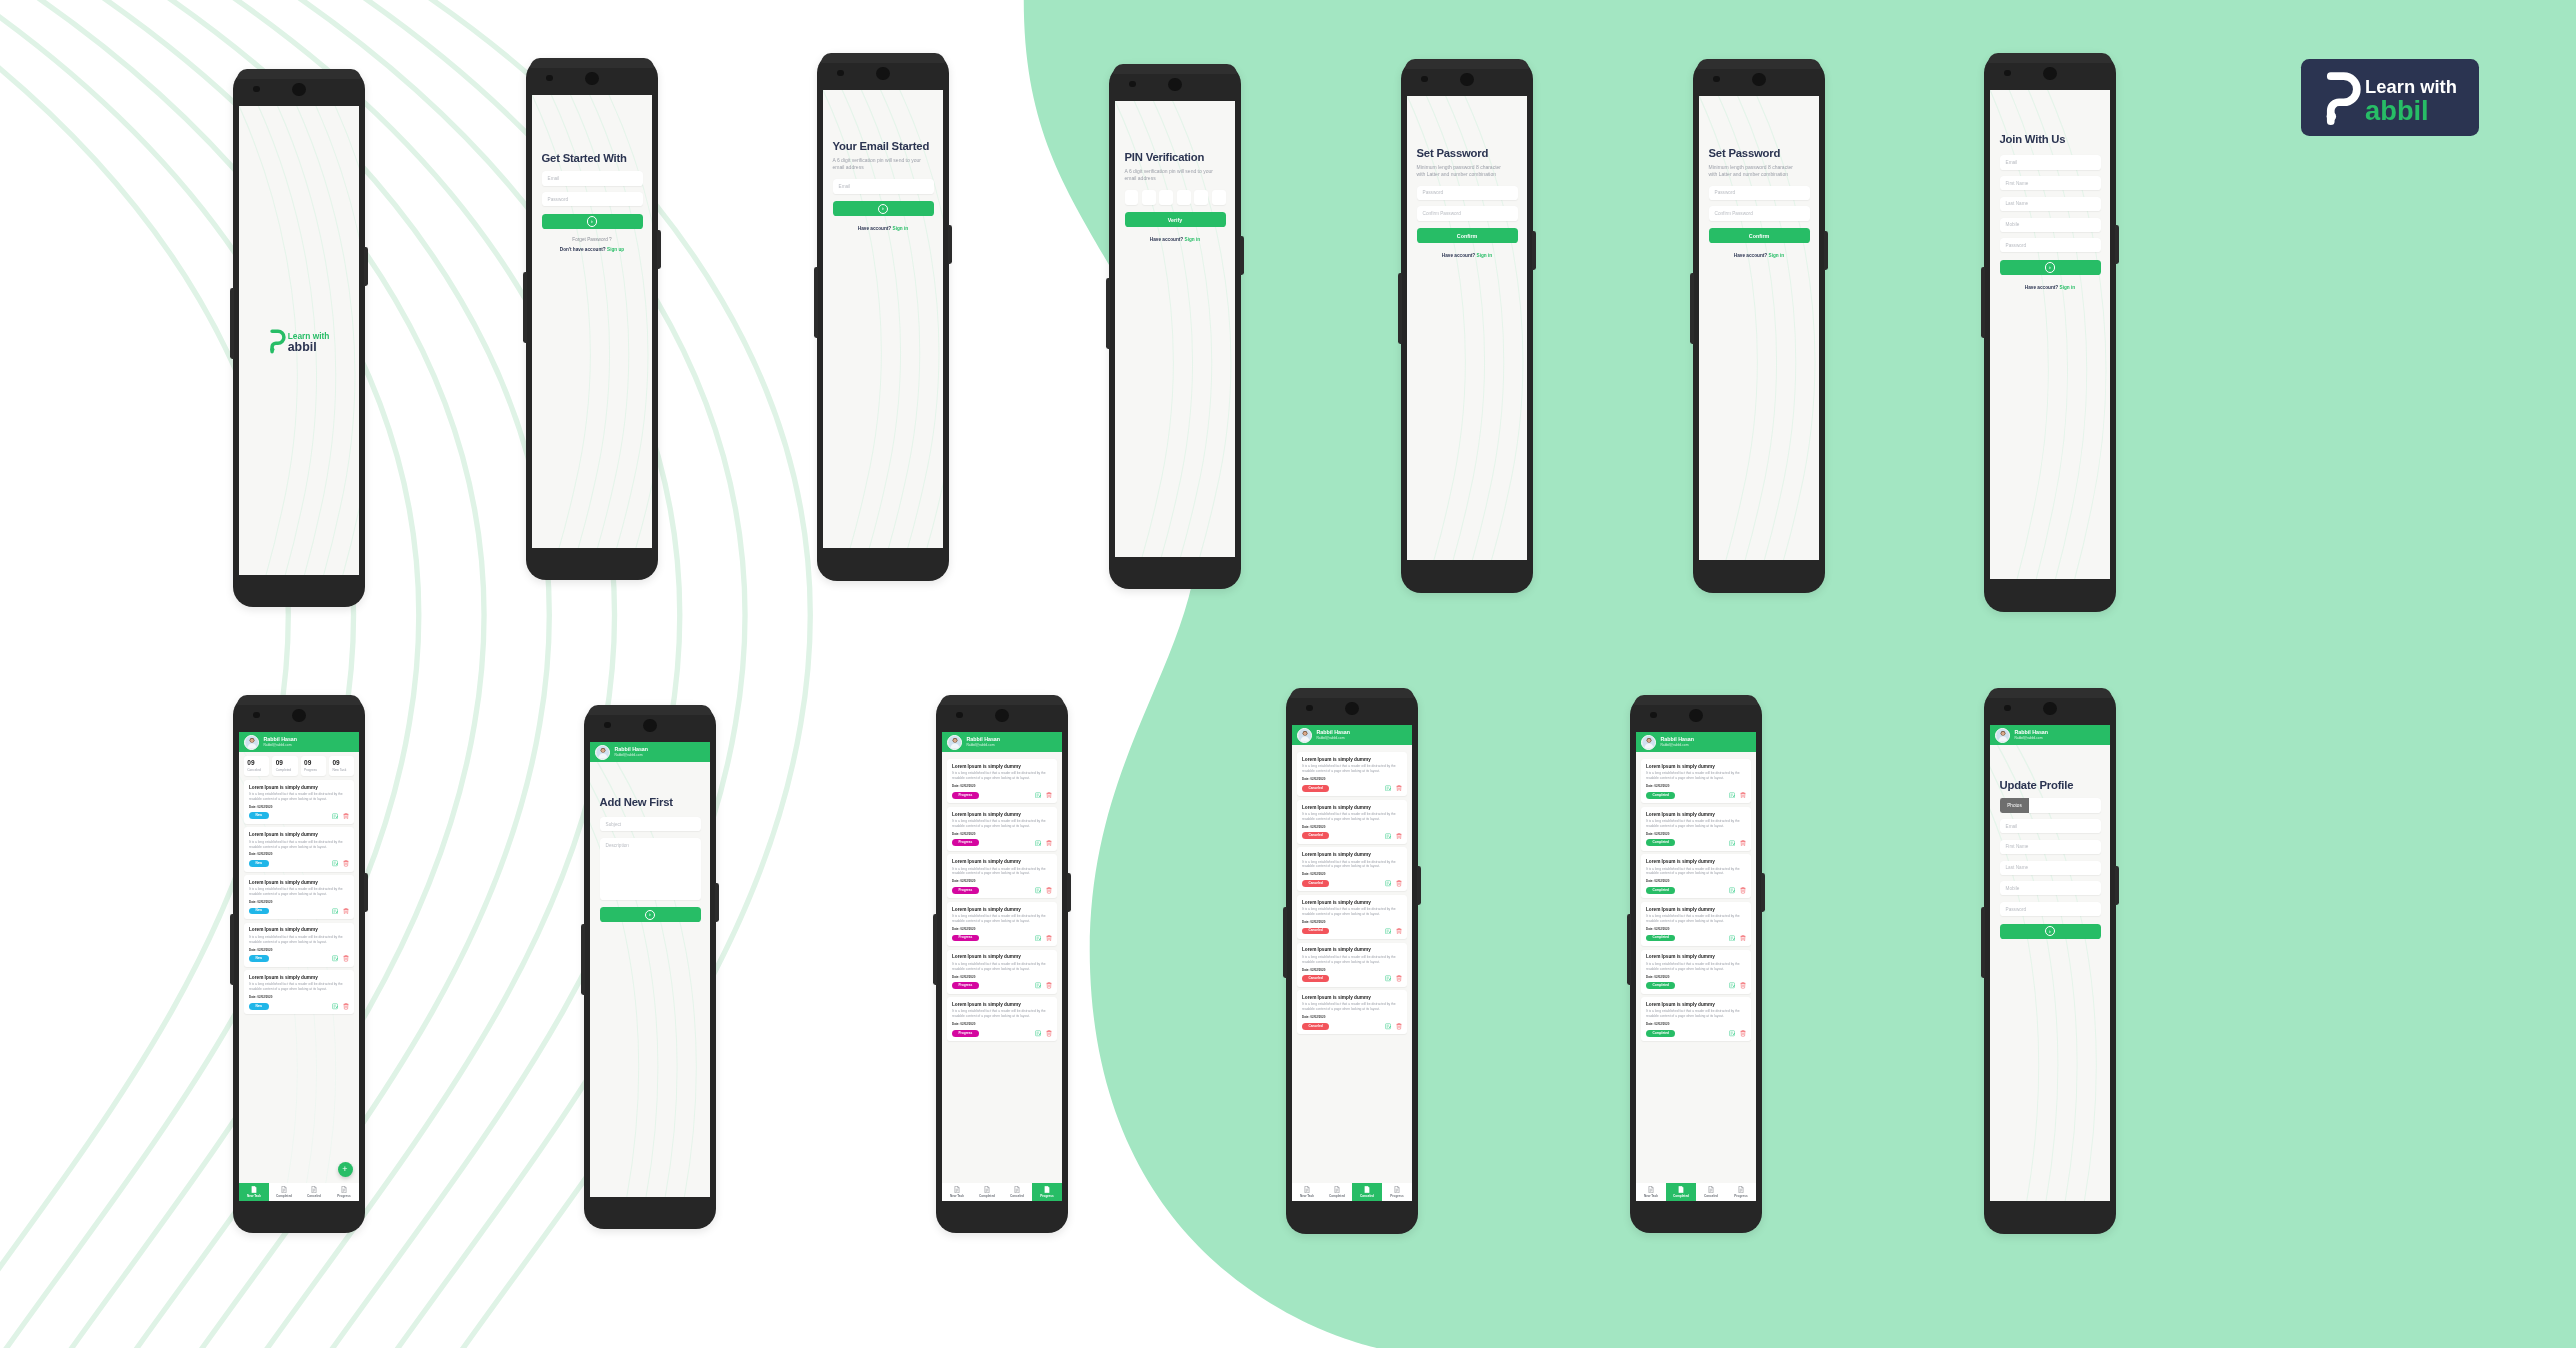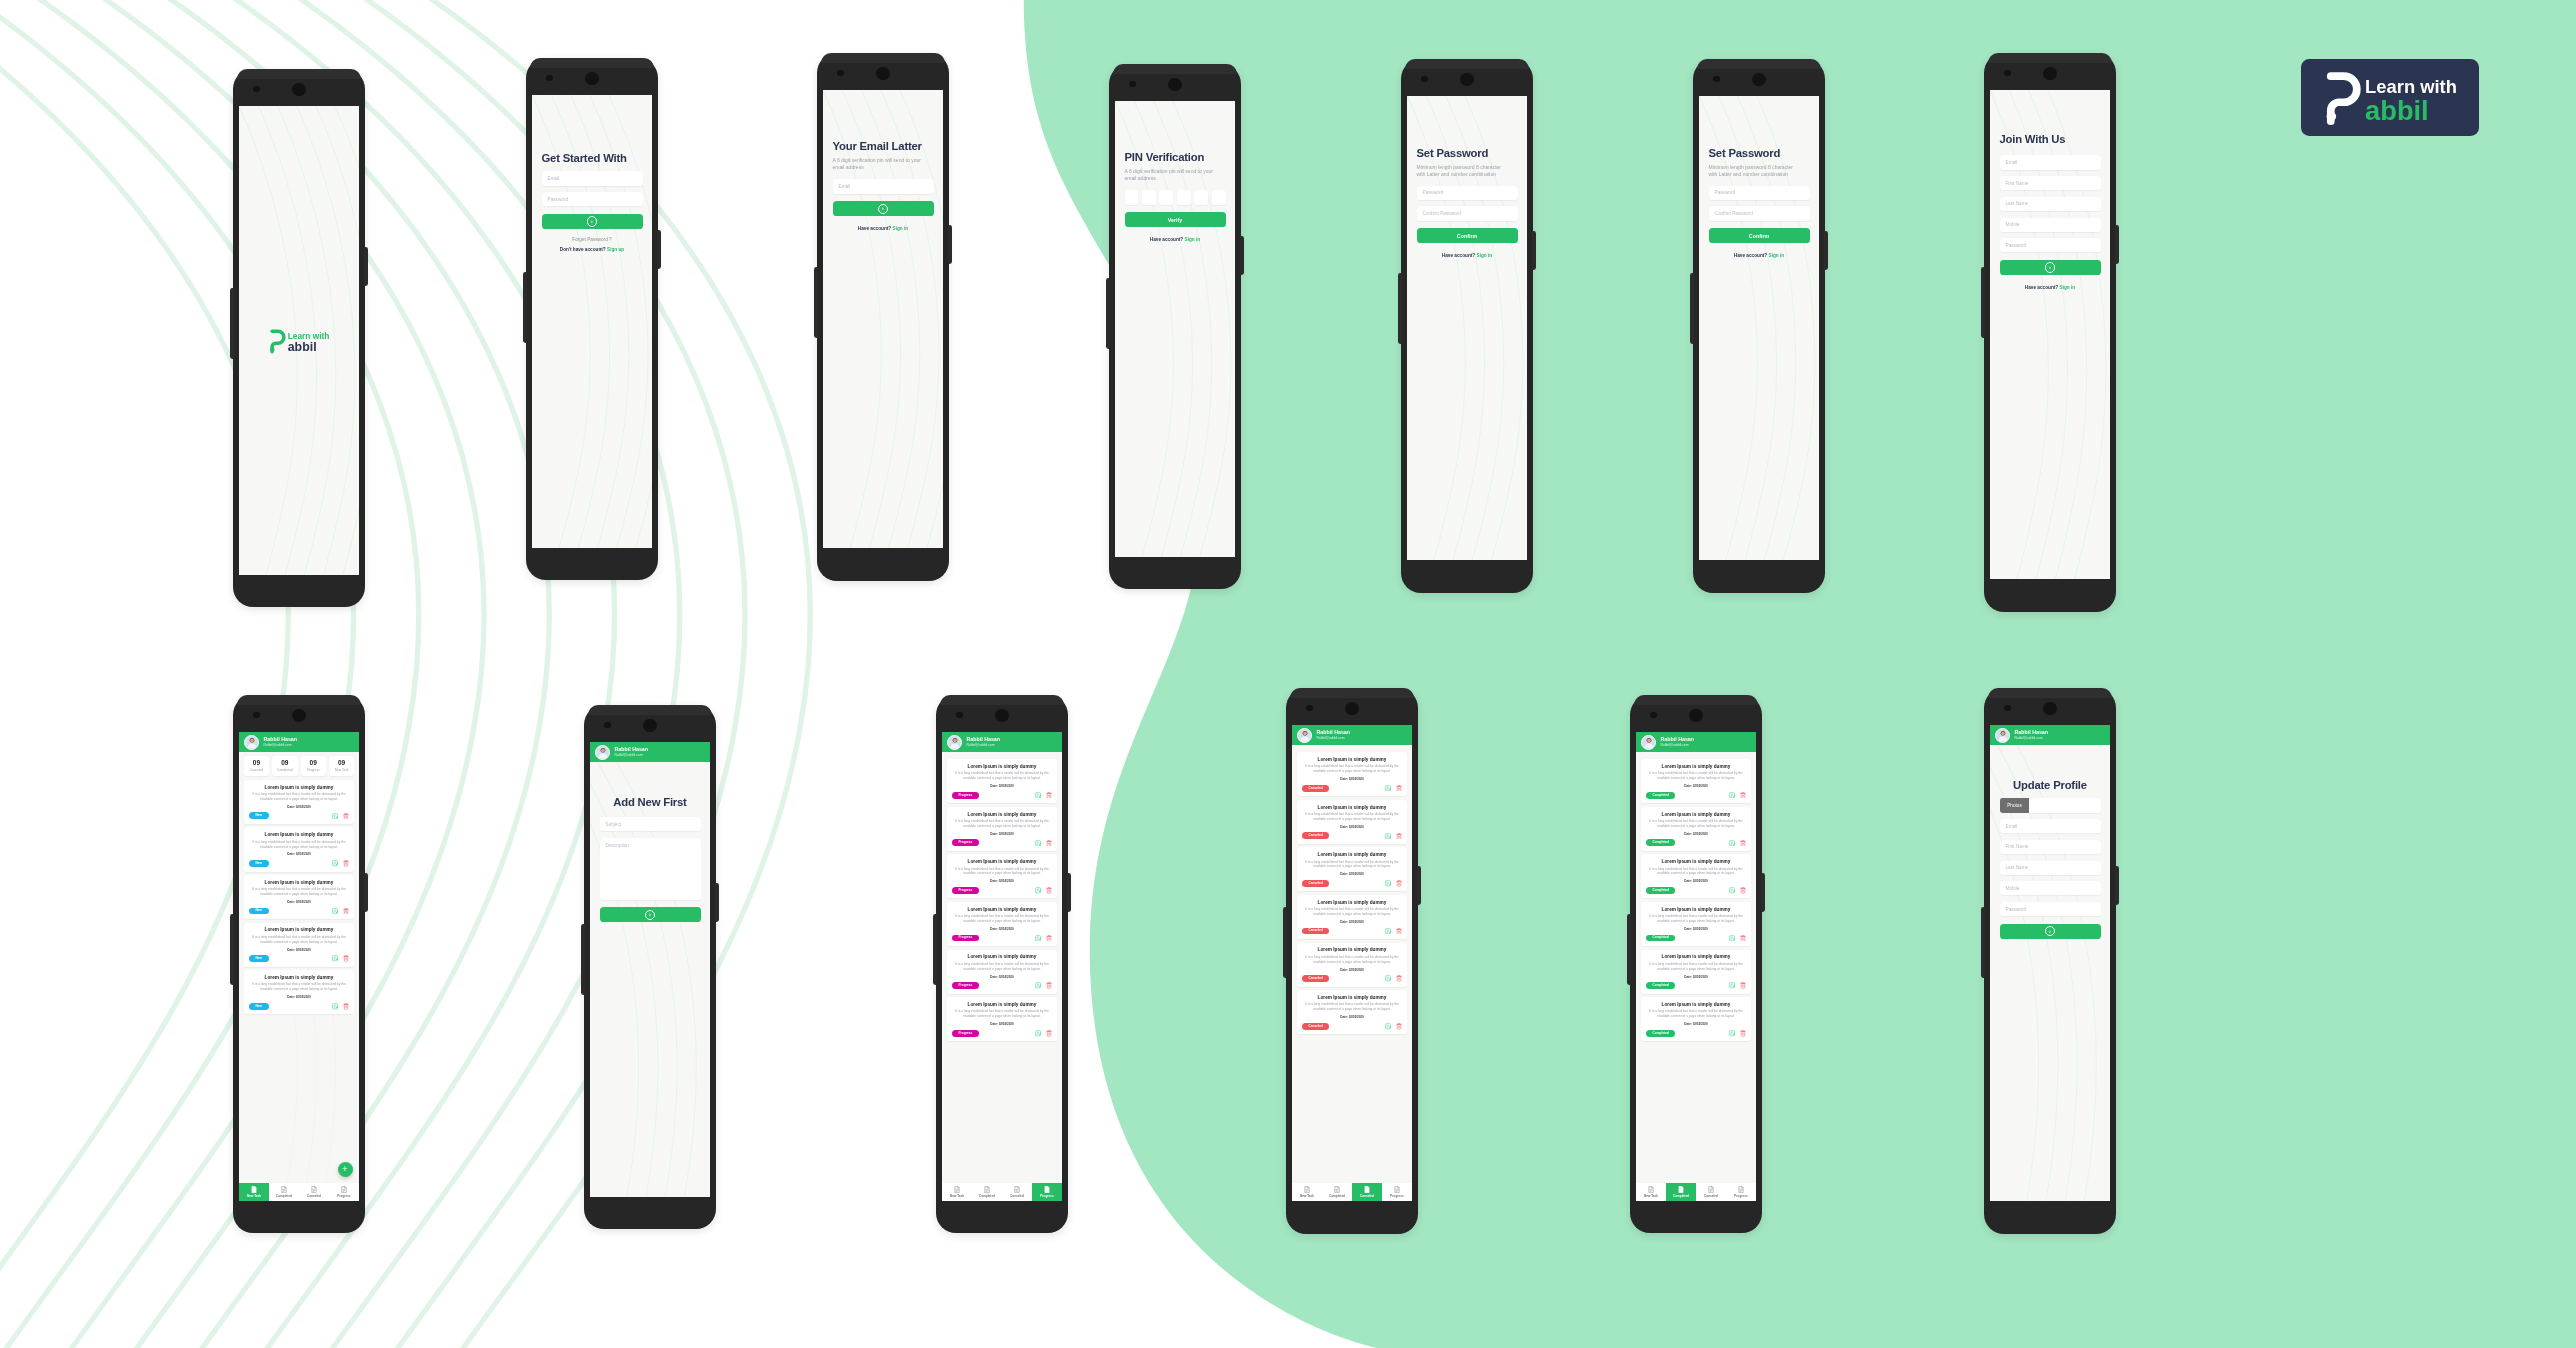--- a/index.html
+++ b/index.html
@@ -89,21 +89,21 @@
     padding:0 5.3px;gap:4.2px;flex:0 0 auto;position:relative;z-index:3;
   }
   .avatar{
     width:13px;height:13px;border-radius:50%;background:#dfe7ee;
     border:0.9px solid #fff;overflow:hidden;flex:0 0 auto;position:relative;
   }
   .avatar .face{position:absolute;left:50%;top:52%;transform:translate(-50%,-50%);}
   .appbar .nm{color:#fff;font-size:5.3px;font-weight:700;line-height:1.1;}
   .appbar .em{color:#d9f3e4;font-size:3.3px;line-height:1.3;margin-top:0.6px;}
 
-  .app-body{flex:1 1 auto;position:relative;overflow:hidden;text-align:center;}
+  .app-body{flex:1 1 auto;position:relative;overflow:hidden;}
   .app-scroll{position:absolute;inset:0;padding:4.2px 4.7px 0 4.7px;box-sizing:border-box;z-index:2;}
 
   .stats{display:flex;gap:3px;}
   .stat{
     flex:1;background:#fff;border-radius:3px;padding:3.6px 3.6px 4.2px 3.6px;
     box-shadow:0 0.6px 1.2px rgba(0,0,0,.05);
   }
   .stat .n{font-size:6.5px;font-weight:700;color:#1b1b1b;line-height:1;}
   .stat .l{font-size:3.2px;color:#9b9fa8;margin-top:1.8px;}
 
@@ -253,21 +253,21 @@
       <svg class="swirl" viewBox="0 0 200 300" preserveAspectRatio="none">
         <g stroke="#e3f4e9" stroke-width="1.1" fill="none">
           <path d="M-10 -20 C 70 50 110 140 70 230 C 45 290 10 330 -30 370"></path>
           <path d="M10 -20 C 90 50 130 140 90 230 C 65 290 30 330 -10 370"></path>
           <path d="M30 -20 C 110 50 150 140 110 230 C 85 290 50 330 10 370"></path>
           <path d="M50 -20 C 130 50 170 140 130 230 C 105 290 70 330 30 370"></path>
           <path d="M70 -20 C 150 50 190 140 150 230 C 125 290 90 330 50 370"></path>
         </g>
       </svg>
       <div class="auth-pad" style="padding-top:50px;">
-        <div class="auth-title">Your Email Latter</div>
+        <div class="auth-title">Your Email Started</div>
         <div class="auth-sub">A 6 digit verification pin will send to your email address</div>
         <div class="field" style="margin-top:8.3px;">
           <span>Email</span>
         </div>
         <div class="btn-green">
           <span class="arrow-circle">›</span>
         </div>
         <div class="foot">
           <span>Have account?</span>
           <span class="lnk">Sign in</span>

